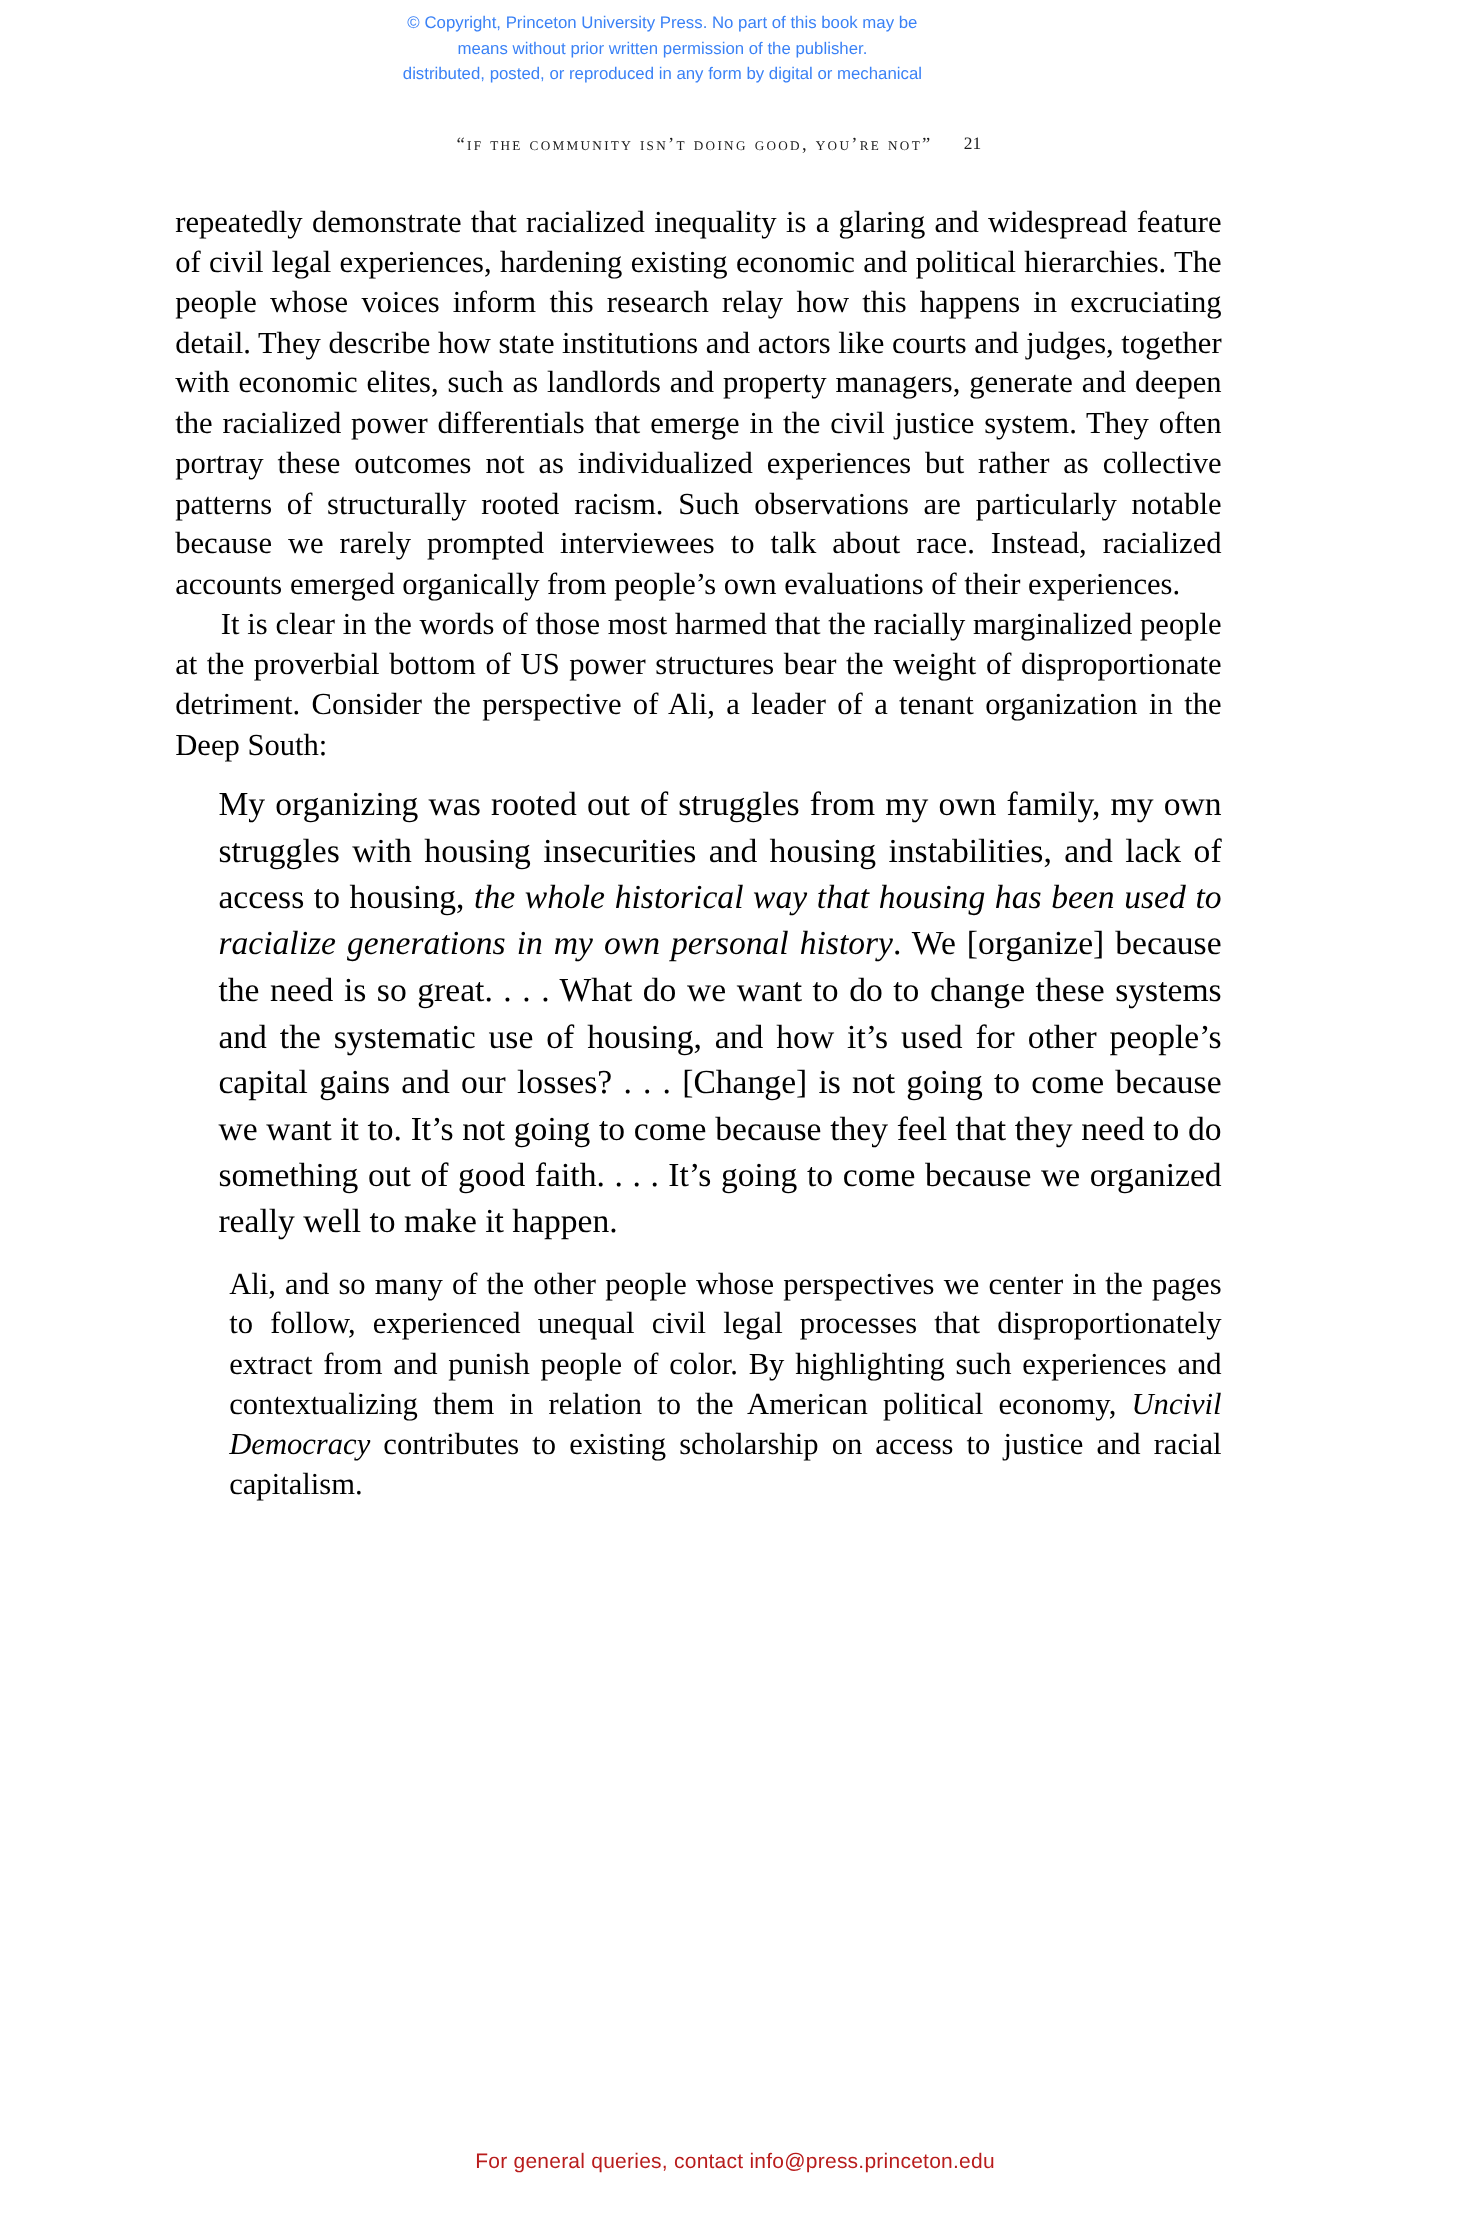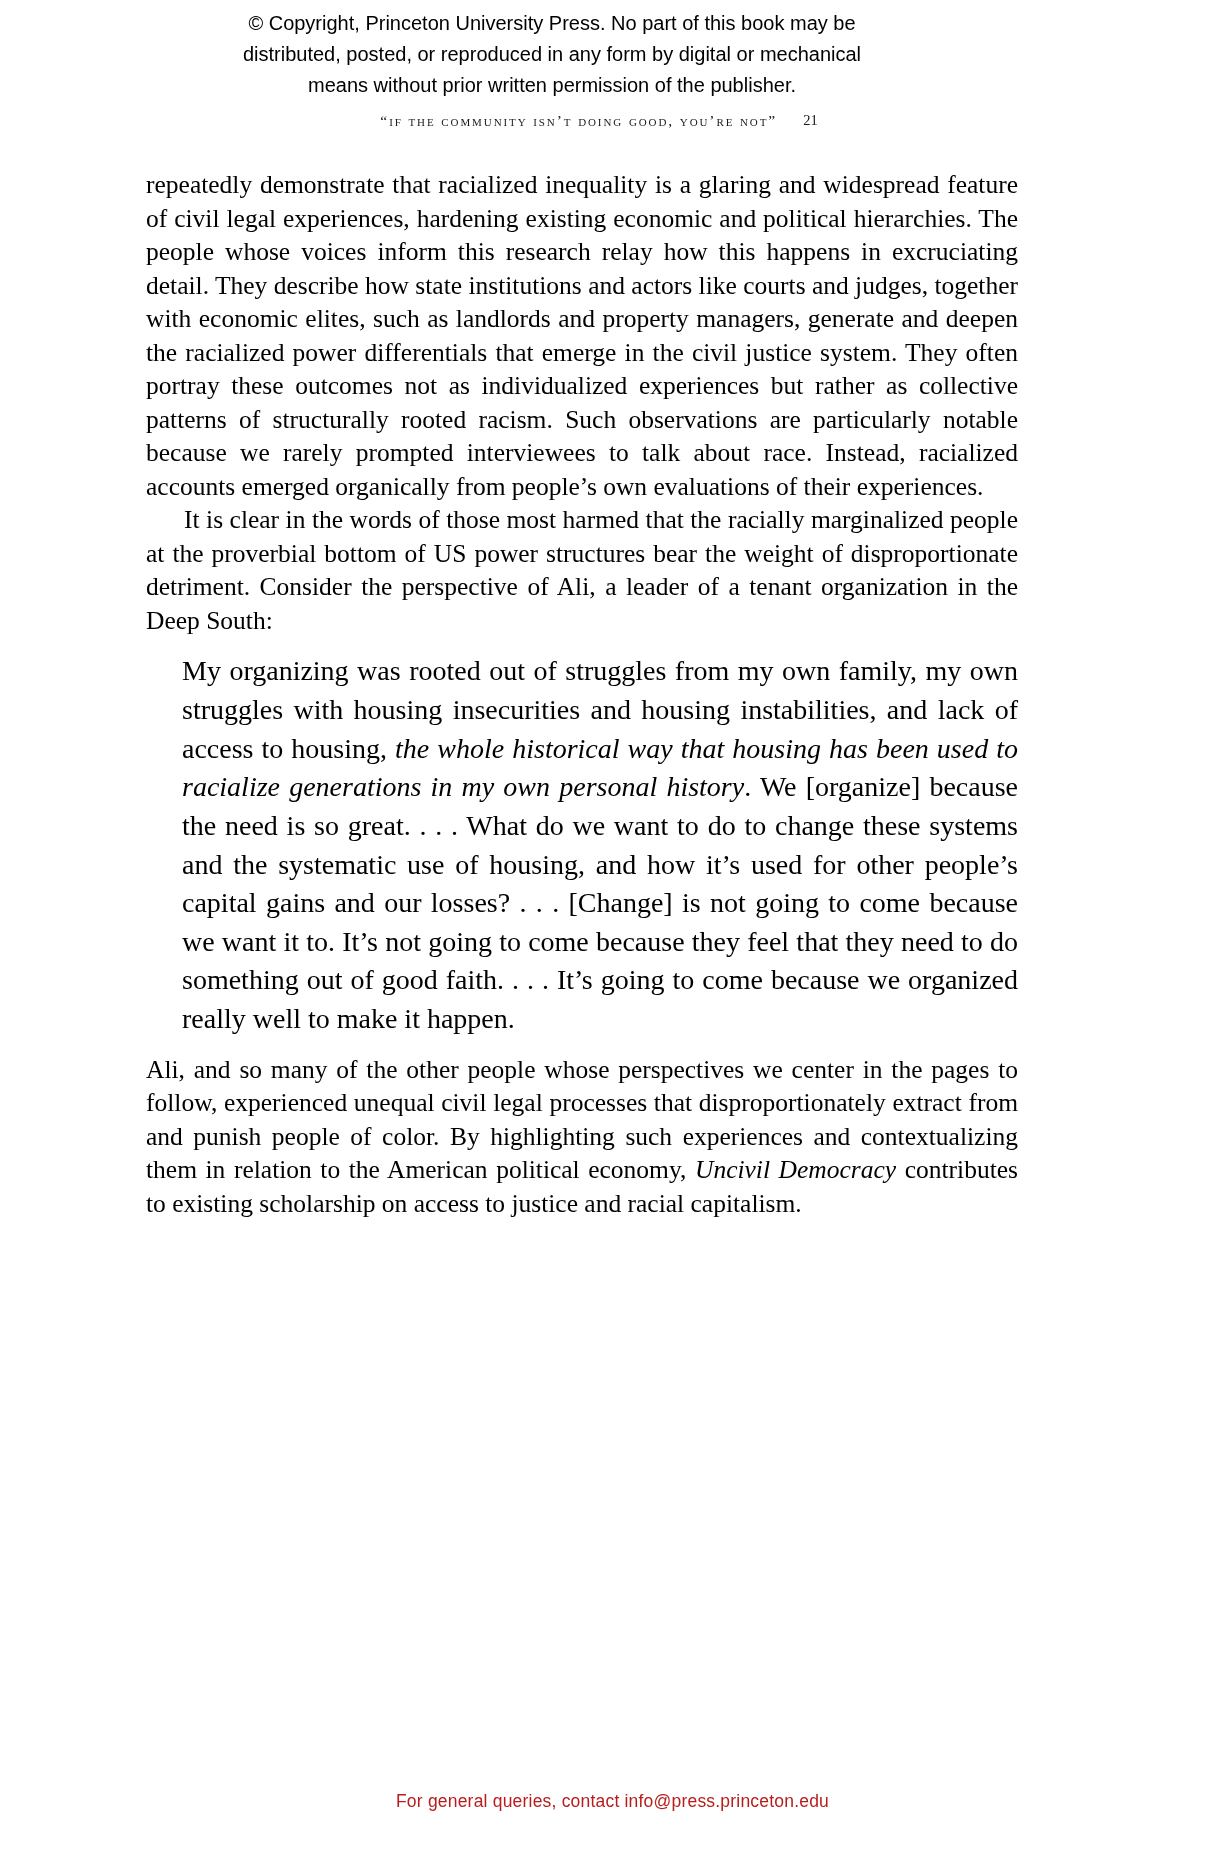--- a/index.html
+++ b/index.html
@@ -16,23 +16,23 @@
     overflow: hidden;
   }
 
   .copyright-notice {
     position: absolute;
     top: 8px;
     left: 0;
     width: 1104px;
     text-align: center;
     font-family: "Liberation Sans", sans-serif;
-    font-size: 20px;
+    font-size: 14px;
     line-height: 1.55;
-    color: #000000;
+    color: #3b82f6;
   }
   .copyright-notice .cline {
     display: block;
   }
 
   .running-head {
     position: absolute;
     top: 112px;
     left: 0;
     width: 1198px;
@@ -78,20 +78,21 @@
     width: 836px;
   }
   .blockquote p {
     font-size: 28px;
     line-height: 1.38;
     text-align: justify;
   }
 
   .gap-para {
     margin-top: 3px;
+    margin-left: 45px;
   }
 
   .section-heading {
     margin: 66px 0 28px 0;
     text-align: center;
     font-size: 29px;
     font-weight: normal;
     line-height: 1.2;
   }
   .section-heading em {
@@ -112,22 +113,22 @@
     font-size: 17.5px;
     letter-spacing: 0.2px;
     color: #b91c1c;
   }
 </style>
 </head>
 <body>
 
 <div class="copyright-notice">
   <span class="cline">© Copyright, Princeton University Press. No part of this book may be</span>
+  <span class="cline">means without prior written permission of the publisher.</span>
   <span class="cline">distributed, posted, or reproduced in any form by digital or mechanical</span>
-  <span class="cline">means without prior written permission of the publisher.</span>
 </div>
 
 <div class="running-head">
   <span class="rh-title">“if the community isn’t doing good, you’re not”</span><span class="rh-page">21</span>
 </div>
 
 <div class="page-body">
 
   <p><span>repeatedly demonstrate that racialized inequality is a glaring and widespread feature of civil legal experiences, hardening existing economic and political hierarchies. The people whose voices inform this research relay how this happens in excruciating detail. They describe how state institutions and actors like courts and judges, together with economic elites, such as landlords and property managers, generate and deepen the racialized power differentials that emerge in the civil justice system. They often portray these outcomes not as individualized experiences but rather as collective patterns of structurally rooted racism. Such observations are particularly notable because we rarely prompted interviewees to talk about race. Instead, racialized accounts emerged organically from people’s own evaluations of their experiences.</span></p>
 

